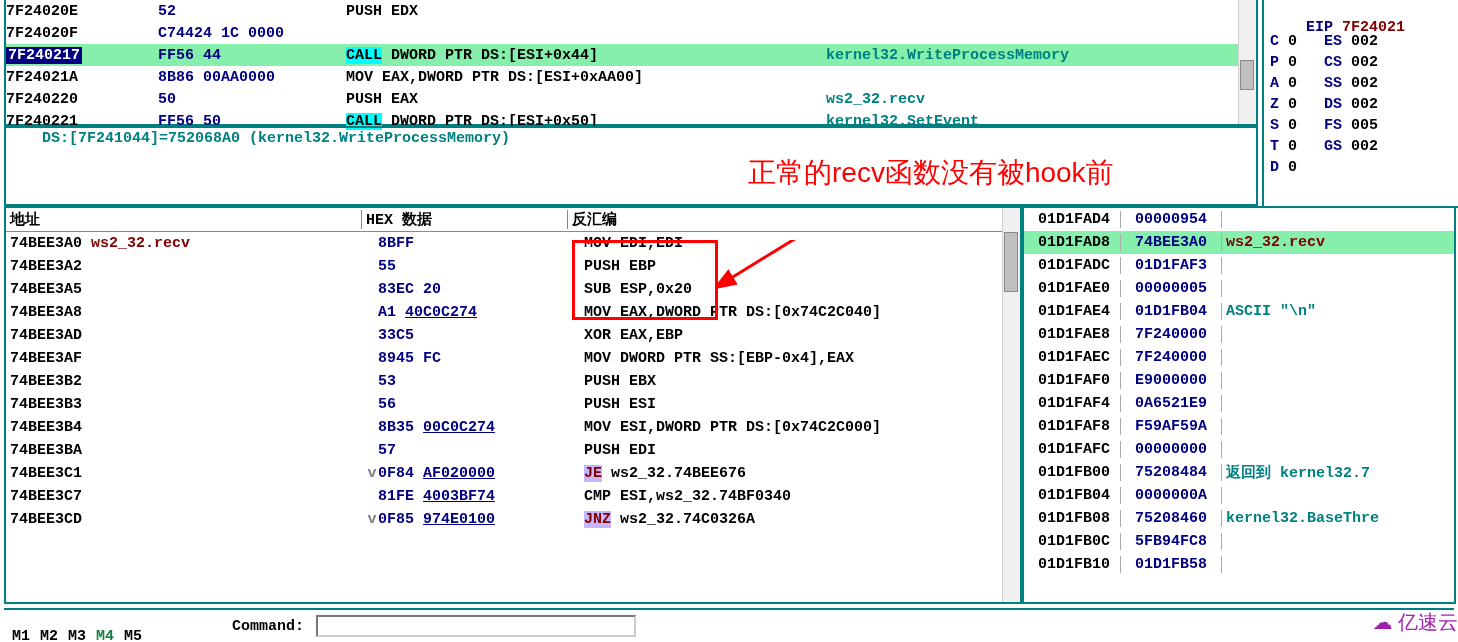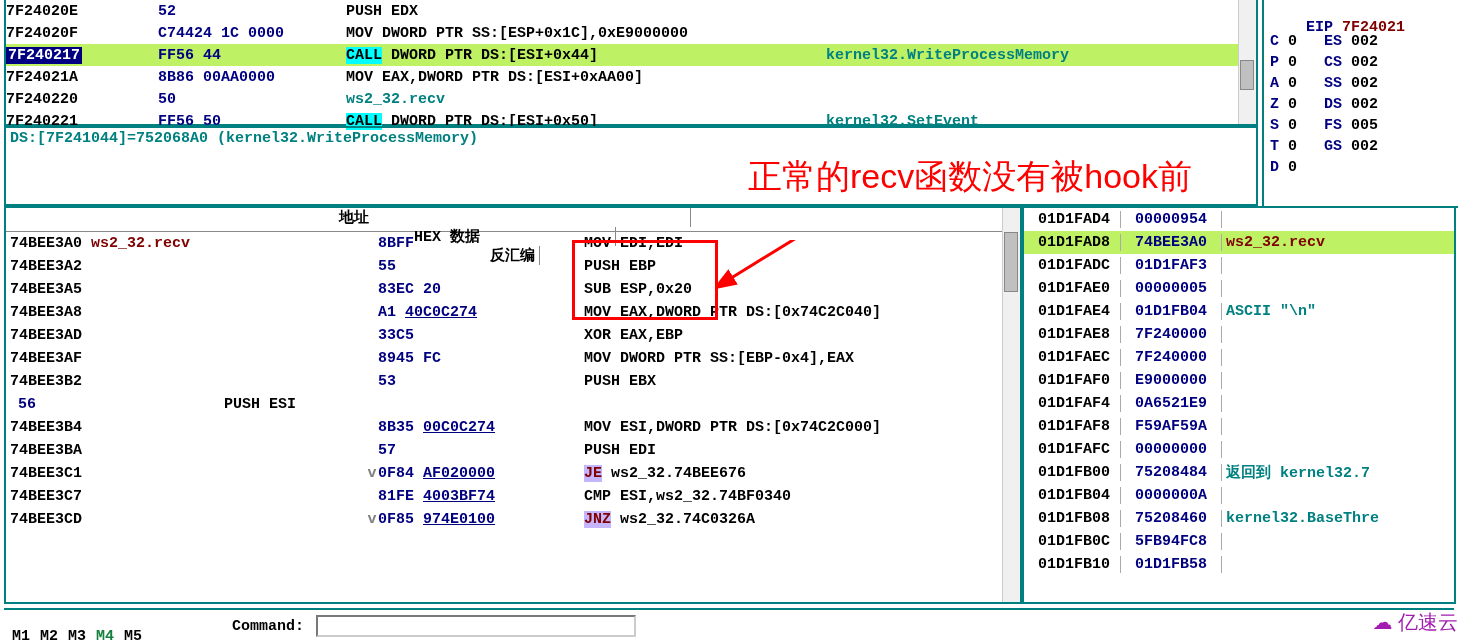--- a/index.html
+++ b/index.html
@@ -14,60 +14,60 @@
   position: relative;
 }
 .pane { border: 2px solid #008080; background: #fff; }
 .row { display: flex; white-space: pre; height: 22px; align-items: center; }
 .c-reg  { color: #800000; }
 .c-api  { color: #008080; }
 .c-label{ color: #800000; }
 .c-hexlink { color: #000080; text-decoration: underline; }
 .c-jmp-hl { background: #c4b5fd; color: #800000; }
 .c-dark { color: #000080; }
-.hl-row { background: #bef264; }
+.hl-row { background: #86efac; }
 .sel-addr { background: #000080; color: #fff; padding: 0 2px; }
 .top-disasm {
   position: absolute; left: 4px; top: -2px; width: 1254px; height: 128px;
 }
 .top-disasm .col-a { width: 128px; display:inline-block; }
 .top-disasm .col-h { width: 188px; display:inline-block; color:#000080;margin-left:24px; }
 .top-disasm .col-d { width: 480px; display:inline-block; }
 .top-disasm .col-c { width: 430px; display:inline-block; }
 .info-pane {
   position: absolute; left: 4px; top: 126px; width: 1254px; height: 80px;
   border: 2px solid #008080; border-top: 2px solid #008080;
 }
-.info-text { color: #008080; padding: 2px 4px; font-weight: bold; }
+.info-text { color: #008080; padding: 2px 4px; font-weight: bold; margin-left: 32px; }
 .reg-pane {
   position: absolute; right: 0px; top: -2px; width: 196px; height: 210px;
   border-left: 2px solid #008080; border-bottom: 2px solid #008080;
   padding: 4px 6px;
 }
 .reg-row { white-space: pre; height: 21px; }
 .hex-pane {
   position: absolute; left: 4px; top: 206px; width: 1018px; height: 398px;
   border: 2px solid #008080;
 }
-.hex-header { display:flex; background:#fff; border-bottom:1px solid #888; height:24px; align-items:center;flex-direction:column; }
+.hex-header { display:flex; background:#fff; border-bottom:1px solid #888; height:24px; align-items:center; }
 .hex-header > div { border-right:1px solid #888; padding:0 4px; }
 .hh-a { width: 356px; } .hh-h { width: 206px; } .hh-d { flex:1; }
 .hex-body .hrow { display:flex; height:23px; align-items:center; white-space:pre; }
 .hex-body .ha { width: 360px; padding-left:4px; }
 .hex-body .hh { width: 206px; color:#000080; }
 .hex-body .hd { flex:1; }
 .stack-pane {
   position: absolute; left: 1022px; top: 206px; width: 434px; height: 398px;
   border: 2px solid #008080;
 }
 .srow { display:flex; height:23px; align-items:center; white-space:pre; padding-left:4px; }
 .sa { width:92px;text-align:center; } .sv { width:102px; color:#000080; border-left:1px solid #aaa; border-right:1px solid #aaa; padding:0 14px;} .sc{flex:1;padding-left:4px;}
 .annotation {
   position: absolute; left: 748px; top: 154px;
-  color: #ff0000; font-family: sans-serif; font-size: 34px; font-weight: normal;
+  color: #ff0000; font-family: sans-serif; font-size: 28px; font-weight: normal;
 }
 .red-box {
   position: absolute; left: 572px; top: 240px; width: 146px; height: 80px;
   border: 3px solid #ff0000; pointer-events: none;
 }
 .arrow { position:absolute; left:718px; top:240px; pointer-events:none; }
 .scroll-v { position:absolute; right:0; top:0; bottom:0; width:18px; background:#f0f0f0; border-left:1px solid #ccc;}
 .scroll-thumb { position:absolute; right:2px; width:14px; background:#c0c0c0; border:1px solid #888;}
 .expand-col { width:12px; display:inline-block; color:#808080; text-align:center; }
 .cmd-bar {
@@ -80,24 +80,24 @@
 .cmd-input { width: 320px; height:22px; border:2px inset #ccc; background:#fff; }
 .watermark { position:absolute; right:0; bottom:6px; color:#a21caf; font-family:sans-serif; font-size:20px; font-weight:normal;}
 .call-hl { background:#00ffff; color:#000; }
 </style>
 </head>
 <body>
 
 <div class="pane top-disasm">
   <div id="disasm-rows">
       <div class="row"><span class="col-a">7F24020E</span><span class="col-h">52</span><span class="col-d"><span>PUSH EDX</span></span><span class="col-c c-api"></span></div>
-      <div class="row"><span class="col-a">7F24020F</span><span class="col-h">C74424 1C 0000</span><span class="col-d"><span>MOV DWORD PTR SS:[ESP+0x1C],0xE9000000</span></span><span class="col-c c-api"></span></div>
+      <div class="row"><span class="col-a">7F24020F</span><span class="col-h">C74424 1C 0000</span><span class="col-c c-api"></span></div>
       <div class="row hl-row"><span class="col-a"><span class="sel-addr">7F240217</span></span><span class="col-h">FF56 44</span><span class="col-d"><span class="call-hl">CALL</span><span> DWORD PTR DS:[ESI+0x44]</span></span><span class="col-c c-api">kernel32.WriteProcessMemory</span></div>
       <div class="row"><span class="col-a">7F24021A</span><span class="col-h">8B86 00AA0000</span><span class="col-d"><span>MOV EAX,DWORD PTR DS:[ESI+0xAA00]</span></span><span class="col-c c-api"></span></div>
-      <div class="row"><span class="col-a">7F240220</span><span class="col-h">50</span><span class="col-c c-api">ws2_32.recv</span></div>
+      <div class="row"><span class="col-a">7F240220</span><span class="col-h">50</span><span class="col-d"><span>PUSH EAX</span></span><span class="col-c c-api">ws2_32.recv</span></div>
       <div class="row"><span class="col-a">7F240221</span><span class="col-h">FF56 50</span><span class="col-d"><span class="call-hl">CALL</span><span> DWORD PTR DS:[ESI+0x50]</span></span><span class="col-c c-api">kernel32.SetEvent</span></div>
     </div>
   <div class="scroll-v">
     <div class="scroll-thumb" style="top:60px;height:30px"></div>
   </div>
 </div>
 
 <div class="info-pane">
   <div class="info-text">DS:[7F241044]=752068A0 (kernel32.WriteProcessMemory)</div>
 </div>
@@ -127,21 +127,21 @@
     <div class="hh-d">反汇编</div>
   </div>
   <div class="hex-body" id="hex-body">
       <div class="hrow"><span class="ha"><span>74BEE3A0</span> <span class="c-label">ws2_32.recv</span></span><span class="expand-col"></span><span class="hh">8BFF</span><span class="hd">MOV EDI,EDI</span></div>
       <div class="hrow"><span class="ha"><span>74BEE3A2</span></span><span class="expand-col"></span><span class="hh">55</span><span class="hd">PUSH EBP</span></div>
       <div class="hrow"><span class="ha"><span>74BEE3A5</span></span><span class="expand-col"></span><span class="hh">83EC 20</span><span class="hd">SUB ESP,0x20</span></div>
       <div class="hrow"><span class="ha"><span>74BEE3A8</span></span><span class="expand-col"></span><span class="hh">A1 <span class="c-hexlink">40C0C274</span></span><span class="hd">MOV EAX,DWORD PTR DS:[0x74C2C040]</span></div>
       <div class="hrow"><span class="ha"><span>74BEE3AD</span></span><span class="expand-col"></span><span class="hh">33C5</span><span class="hd">XOR EAX,EBP</span></div>
       <div class="hrow"><span class="ha"><span>74BEE3AF</span></span><span class="expand-col"></span><span class="hh">8945 FC</span><span class="hd">MOV DWORD PTR SS:[EBP-0x4],EAX</span></div>
       <div class="hrow"><span class="ha"><span>74BEE3B2</span></span><span class="expand-col"></span><span class="hh">53</span><span class="hd">PUSH EBX</span></div>
-      <div class="hrow"><span class="expand-col"></span><span class="hh">56</span><span class="hd">PUSH ESI</span></div>
+      <div class="hrow"><span class="ha"><span>74BEE3B3</span></span><span class="expand-col"></span><span class="hh">56</span><span class="hd">PUSH ESI</span></div>
       <div class="hrow"><span class="ha"><span>74BEE3B4</span></span><span class="expand-col"></span><span class="hh">8B35 <span class="c-hexlink">00C0C274</span></span><span class="hd">MOV ESI,DWORD PTR DS:[0x74C2C000]</span></div>
       <div class="hrow"><span class="ha"><span>74BEE3BA</span></span><span class="expand-col"></span><span class="hh">57</span><span class="hd">PUSH EDI</span></div>
       <div class="hrow"><span class="ha"><span>74BEE3C1</span></span><span class="expand-col">v</span><span class="hh">0F84 <span class="c-hexlink">AF020000</span></span><span class="hd"><span class="c-jmp-hl">JE</span> ws2_32.74BEE676</span></div>
       <div class="hrow"><span class="ha"><span>74BEE3C7</span></span><span class="expand-col"></span><span class="hh">81FE <span class="c-hexlink">4003BF74</span></span><span class="hd">CMP ESI,ws2_32.74BF0340</span></div>
       <div class="hrow"><span class="ha"><span>74BEE3CD</span></span><span class="expand-col">v</span><span class="hh">0F85 <span class="c-hexlink">974E0100</span></span><span class="hd"><span class="c-jmp-hl">JNZ</span> ws2_32.74C0326A</span></div>
     </div>
   <div class="scroll-v">
     <div class="scroll-thumb" style="top:24px;height:60px"></div>
   </div>
 </div>

